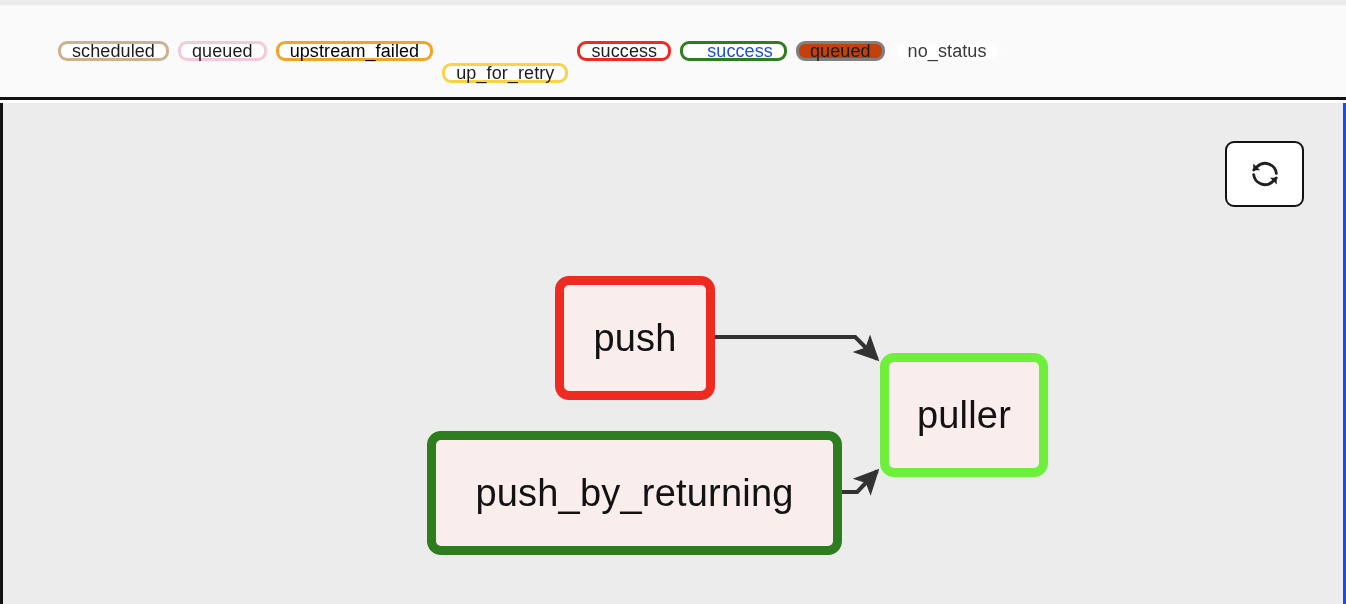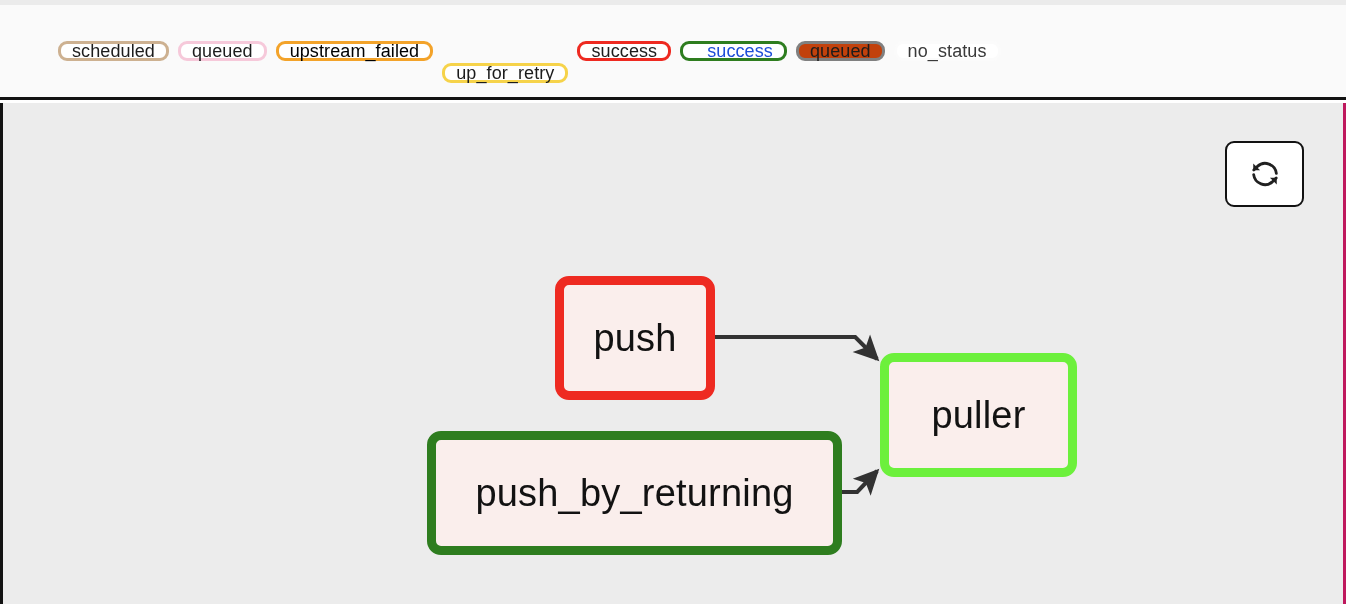--- a/index.html
+++ b/index.html
@@ -67,21 +67,21 @@
 
   
   .canvas {
     position: absolute;
     left: 0;
     top: 103px;
     width: 1346px;
     height: 501px;
     background: #ececec;
     box-sizing: border-box;
-    border-right: 3px solid #be185d;
+    border-right: 3px solid #1d4ed8;
     border-left: 3px solid #121212;
     overflow: hidden;
   }
 
   .edges-svg {
     position: absolute;
     left: 0;
     top: 0;
     width: 100%;
     height: 100%;
@@ -115,21 +115,21 @@
     left: 424px;
     top: 328px;
     width: 415px;
     height: 124px;
     border: 9px solid #2e7d1f;
   }
 
   .node-puller {
     left: 877px;
     top: 250px;
-    width: 197px;
+    width: 168px;
     height: 124px;
     border: 9px solid #6cf03c;
   }
 
   
   .refresh-btn {
     position: absolute;
     left: 1222px;
     top: 38px;
     width: 79px;

